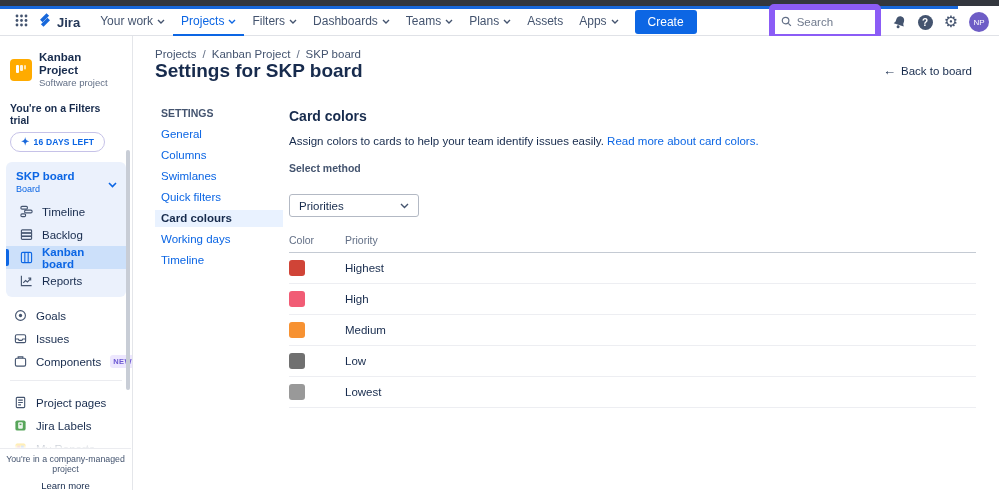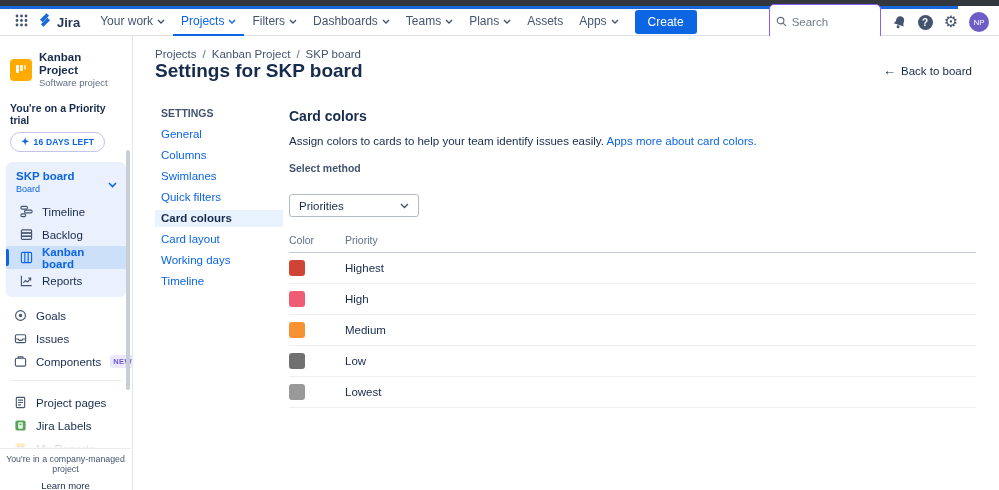--- a/index.html
+++ b/index.html
@@ -16,21 +16,21 @@
   .appswitcher { display:flex; align-items:center; padding:0 5px; cursor:pointer; color:#44546F; }
   .nav-logo { display:flex; align-items:center; gap:4px; margin:0 12px 0 4px; cursor:pointer; }
   .nav-logo-text { font-size:13px; font-weight:700; color:#253858; }
   .nav-item { display:flex; align-items:center; gap:4px; font-size:12px; color:#44546F; height:27px;
               padding:0 8px; border-bottom:2px solid transparent; cursor:pointer; white-space:nowrap; }
   .nav-item.active { color:#0C66E4; border-bottom-color:#0C66E4; font-weight:500; }
   .nav-item svg { margin-top:1px; }
   .create-btn { background:#0C66E4; color:#fff; font-size:12px; font-weight:500; border:none;
                 border-radius:3px; padding:5px 13px; margin-left:8px; cursor:pointer; font-family:inherit; }
   .nav-right { margin-left:auto; display:flex; align-items:center; gap:11px; }
-  .search-box { display:flex; align-items:center; gap:5px; border:1px solid #8b5cf6; border-radius:5px;
+  .search-box { display:flex; align-items:center; gap:5px; border:6px solid #8b5cf6; border-radius:5px;
                 height:36px; width:112px; padding:0 6px; background:#fff; }
   .search-box input { border:none; outline:none; width:100%; font-size:11.5px; color:#172B4D; font-family:inherit; }
   .search-box input::placeholder { color:#707A8D; }
   .icon-btn { display:flex; align-items:center; justify-content:center; cursor:pointer; color:#44546F; }
   .help-circle { width:15px; height:15px; border-radius:50%; background:#44546F; color:#fff;
                  font-size:10px; font-weight:700; display:flex; align-items:center; justify-content:center; }
   .gear-glyph { font-size:16px; line-height:1; color:#44546F; }
   .avatar { width:20px; height:20px; border-radius:50%; background:#6E5DC6; color:#fff; font-size:8px;
             font-weight:400; display:flex; align-items:center; justify-content:center; cursor:pointer; }
 
@@ -224,21 +224,21 @@
             <rect x="2" y="2" width="3" height="8" rx="1" fill="#fff"></rect>
             <rect x="6" y="2" width="3" height="6" rx="1" fill="#fff" opacity=".85"></rect>
             <rect x="10" y="2" width="2" height="4.5" rx="1" fill="#fff" opacity=".7"></rect>
           </svg>
       </div>
       <div>
         <div class="project-name">Kanban Project</div>
         <div class="project-type">Software project</div>
       </div>
     </div>
-    <div class="trial-text">You're on a Priority trial</div>
+    <div class="trial-text">You're on a Filters trial</div>
     <div class="trial-pill">
       <span class="sparkle">✦</span>
       <span>16 DAYS LEFT</span>
     </div>
 
     <div class="board-block">
       <div class="board-header">
         <div class="board-title-wrap">
           <div class="board-name">SKP board</div>
           <div class="board-type">Board</div>
@@ -397,30 +397,29 @@
       <span>Back to board</span>
     </div>
 
     <div class="settings-nav">
       <div class="settings-heading">SETTINGS</div>
       <div class="settings-item">General</div>
       <div class="settings-item">Columns</div>
       <div class="settings-item">Swimlanes</div>
       <div class="settings-item">Quick filters</div>
       <div class="settings-item active">Card colours</div>
-      <div class="settings-item">Card layout</div>
       <div class="settings-item">Working days</div>
       <div class="settings-item">Timeline</div>
     </div>
 
     <div class="content">
       <h2 class="content-heading">Card colors</h2>
       <div class="content-desc">
         <span>Assign colors to cards to help your team identify issues easily.</span>
-        <span class="desc-link">Apps more about card colors.</span>
+        <span class="desc-link">Read more about card colors.</span>
       </div>
       <div class="select-label">Select method</div>
       <div class="select-box">
         <span>Priorities</span>
         <span class="select-chevron">
           <svg width="9" height="6" viewBox="0 0 9 6" fill="none" stroke="currentColor" stroke-width="1.4">
               <path d="M1 1l3.5 3.5L8 1"></path>
             </svg>
         </span>
       </div>

